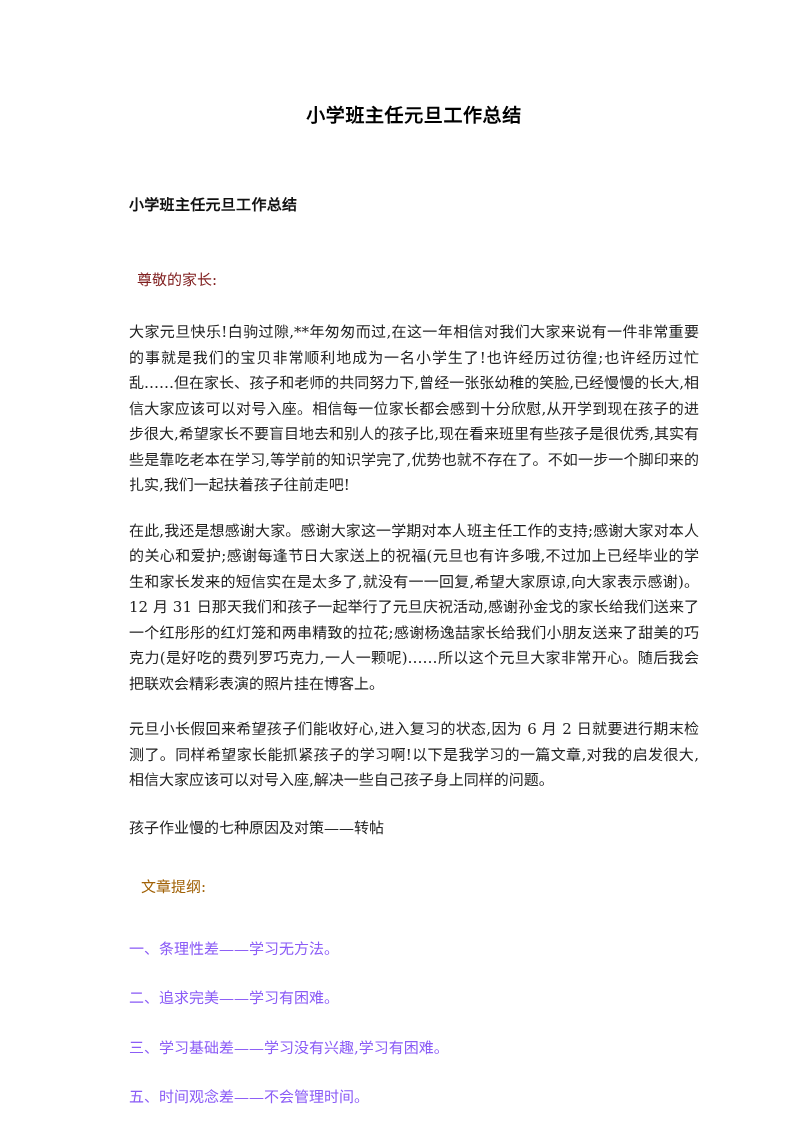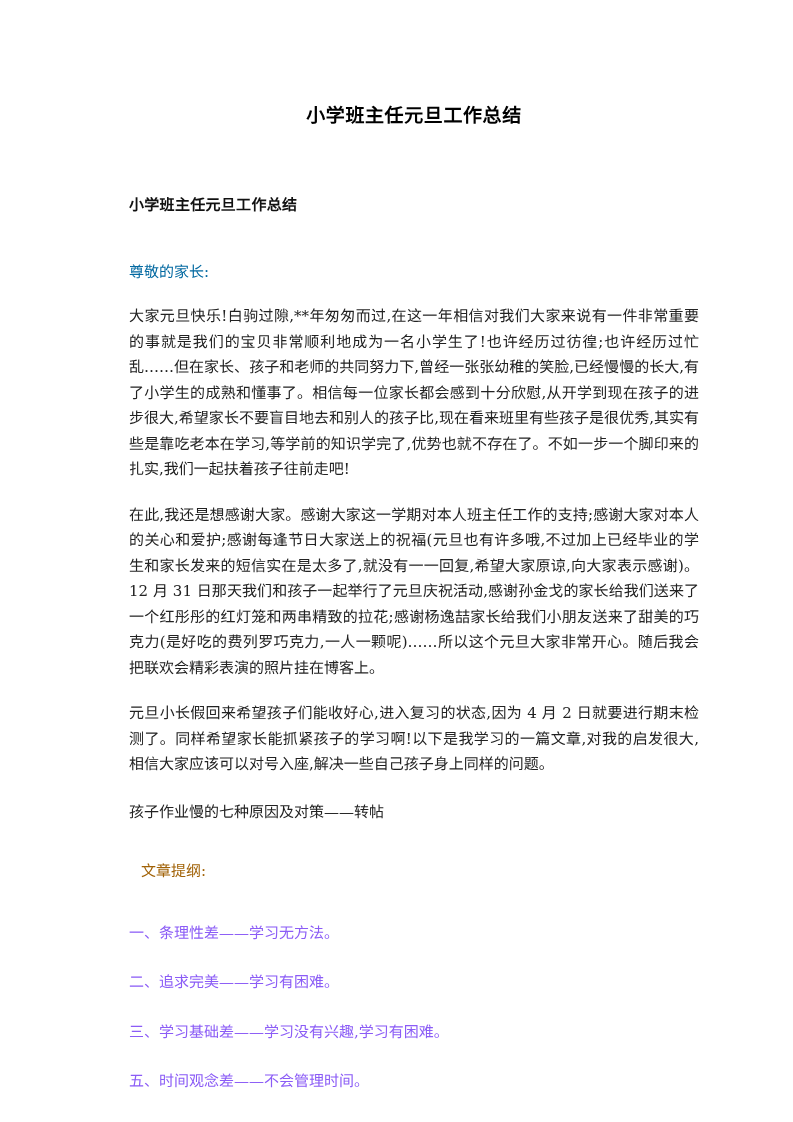--- a/index.html
+++ b/index.html
@@ -49,25 +49,25 @@
     font-family: "DejaVu Sans", "Liberation Sans", sans-serif;
     font-weight: bold;
     font-size: 15px;
     line-height: 22px;
     letter-spacing: 0.3px;
     color: #111111;
   }
 
   
   .salutation {
-    margin: 0;
+    margin: 8px;
     padding-top: 44px;
     font-size: 15px;
     line-height: 24px;
-    color: #0369a1;
+    color: #7f1d1d;
   }
 
   
   .body-para {
     margin: 0;
     padding-top: 20px;
     font-size: 15px;
     line-height: 25.5px;
     text-align: justify;
     text-justify: inter-ideograph;
@@ -111,25 +111,25 @@
 
 <div class="page">
   <div class="content">
 
     <h1 class="doc-title">小学班主任元旦工作总结</h1>
 
     <h2 class="sub-heading">小学班主任元旦工作总结</h2>
 
     <p class="salutation">尊敬的家长:</p>
 
-    <p class="body-para">大家元旦快乐!白驹过隙,**年匆匆而过,在这一年相信对我们大家来说有一件非常重要的事就是我们的宝贝非常顺利地成为一名小学生了!也许经历过彷徨;也许经历过忙乱……但在家长、孩子和老师的共同努力下,曾经一张张幼稚的笑脸,已经慢慢的长大,有了小学生的成熟和懂事了。相信每一位家长都会感到十分欣慰,从开学到现在孩子的进步很大,希望家长不要盲目地去和别人的孩子比,现在看来班里有些孩子是很优秀,其实有些是靠吃老本在学习,等学前的知识学完了,优势也就不存在了。不如一步一个脚印来的扎实,我们一起扶着孩子往前走吧!</p>
+    <p class="body-para">大家元旦快乐!白驹过隙,**年匆匆而过,在这一年相信对我们大家来说有一件非常重要的事就是我们的宝贝非常顺利地成为一名小学生了!也许经历过彷徨;也许经历过忙乱……但在家长、孩子和老师的共同努力下,曾经一张张幼稚的笑脸,已经慢慢的长大,相信大家应该可以对号入座。相信每一位家长都会感到十分欣慰,从开学到现在孩子的进步很大,希望家长不要盲目地去和别人的孩子比,现在看来班里有些孩子是很优秀,其实有些是靠吃老本在学习,等学前的知识学完了,优势也就不存在了。不如一步一个脚印来的扎实,我们一起扶着孩子往前走吧!</p>
 
     <p class="body-para">在此,我还是想感谢大家。感谢大家这一学期对本人班主任工作的支持;感谢大家对本人的关心和爱护;感谢每逢节日大家送上的祝福(元旦也有许多哦,不过加上已经毕业的学生和家长发来的短信实在是太多了,就没有一一回复,希望大家原谅,向大家表示感谢)。12 月 31 日那天我们和孩子一起举行了元旦庆祝活动,感谢孙金戈的家长给我们送来了一个红彤彤的红灯笼和两串精致的拉花;感谢杨逸喆家长给我们小朋友送来了甜美的巧克力(是好吃的费列罗巧克力,一人一颗呢)……所以这个元旦大家非常开心。随后我会把联欢会精彩表演的照片挂在博客上。</p>
 
-    <p class="body-para">元旦小长假回来希望孩子们能收好心,进入复习的状态,因为 4 月 2 日就要进行期末检测了。同样希望家长能抓紧孩子的学习啊!以下是我学习的一篇文章,对我的启发很大,相信大家应该可以对号入座,解决一些自己孩子身上同样的问题。</p>
+    <p class="body-para">元旦小长假回来希望孩子们能收好心,进入复习的状态,因为 6 月 2 日就要进行期末检测了。同样希望家长能抓紧孩子的学习啊!以下是我学习的一篇文章,对我的启发很大,相信大家应该可以对号入座,解决一些自己孩子身上同样的问题。</p>
 
     <p class="article-heading">孩子作业慢的七种原因及对策——转帖</p>
 
     <p class="outline-label">文章提纲:</p>
 
     <ul class="outline-list">
       <li class="outline-item">一、条理性差——学习无方法。</li>
       <li class="outline-item">二、追求完美——学习有困难。</li>
       <li class="outline-item">三、学习基础差——学习没有兴趣,学习有困难。</li>
       <li class="outline-item">五、时间观念差——不会管理时间。</li>

